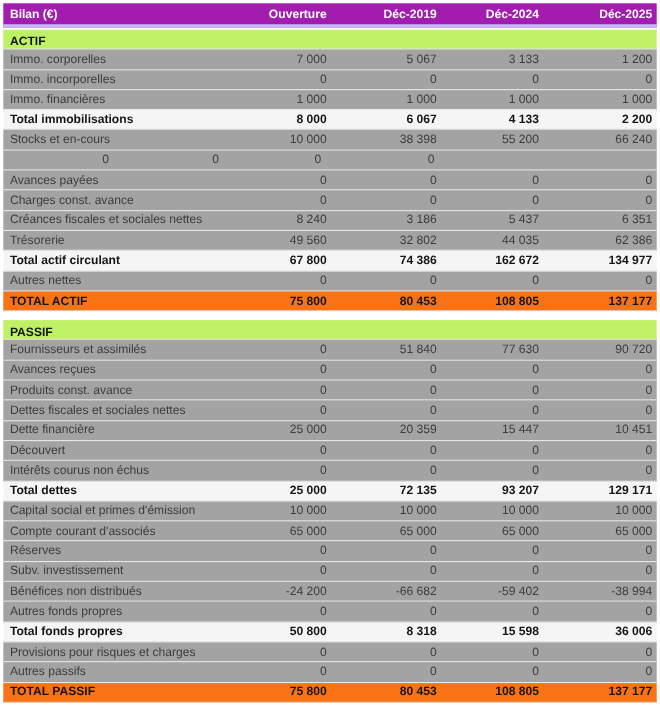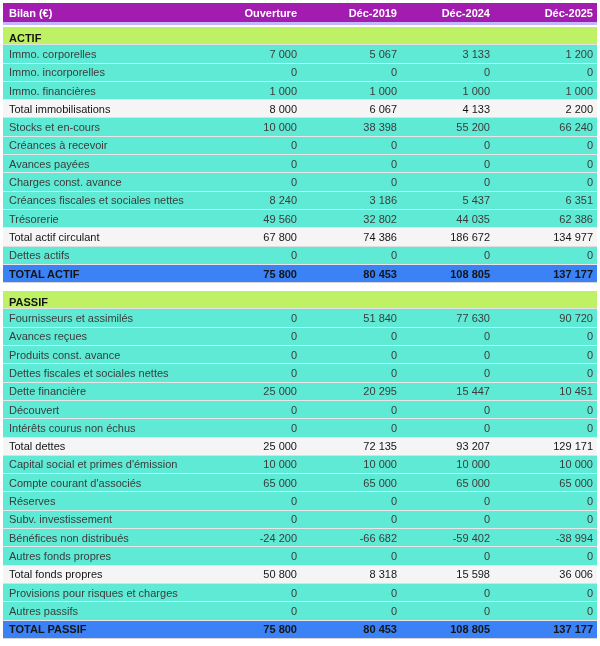--- a/index.html
+++ b/index.html
@@ -32,37 +32,37 @@
     color: #ffffff;
     font-weight: bold;
   }
   .hgap { height: 2px; }
   .row {
     display: flex;
     align-items: center;
     height: 18.3px;
     box-sizing: border-box;
     border-bottom: 1px solid #e7e7e7;
-    background: #5eead4;
+    background: #a3a3a3;
   }
   .row.section {
     background: #bef264;
     border-bottom-color: #e2e2e2;
     font-weight: bold;
     color: #151515;
     align-items: flex-end;
   }
   .row.subtotal {
     background: #f5f5f5;
     border-bottom-color: #dedede;
-    font-weight: normal;
+    font-weight: bold;
     color: #151515;
   }
   .row.total {
-    background: #3b82f6;
+    background: #f97316;
     border-bottom-color: #d6d6d6;
     font-weight: bold;
     color: #151515;
   }
   .gaprow { height: 8px; background: #ffffff; }
   .c-label {
     width: 198px;
     padding-left: 6px;
     box-sizing: border-box;
     white-space: nowrap;
@@ -124,21 +124,20 @@
         <div class="c-num c4">2 200</div>
       </div>
       <div class="row data">
         <div class="c-label">Stocks et en-cours</div>
         <div class="c-num c1">10 000</div>
         <div class="c-num c2">38 398</div>
         <div class="c-num c3">55 200</div>
         <div class="c-num c4">66 240</div>
       </div>
       <div class="row data">
-        <div class="c-label">Créances à recevoir</div>
         <div class="c-num c1">0</div>
         <div class="c-num c2">0</div>
         <div class="c-num c3">0</div>
         <div class="c-num c4">0</div>
       </div>
       <div class="row data">
         <div class="c-label">Avances payées</div>
         <div class="c-num c1">0</div>
         <div class="c-num c2">0</div>
         <div class="c-num c3">0</div>
@@ -162,25 +161,25 @@
         <div class="c-label">Trésorerie</div>
         <div class="c-num c1">49 560</div>
         <div class="c-num c2">32 802</div>
         <div class="c-num c3">44 035</div>
         <div class="c-num c4">62 386</div>
       </div>
       <div class="row subtotal">
         <div class="c-label">Total actif circulant</div>
         <div class="c-num c1">67 800</div>
         <div class="c-num c2">74 386</div>
-        <div class="c-num c3">186 672</div>
+        <div class="c-num c3">162 672</div>
         <div class="c-num c4">134 977</div>
       </div>
       <div class="row data">
-        <div class="c-label">Dettes actifs</div>
+        <div class="c-label">Autres nettes</div>
         <div class="c-num c1">0</div>
         <div class="c-num c2">0</div>
         <div class="c-num c3">0</div>
         <div class="c-num c4">0</div>
       </div>
       <div class="row total">
         <div class="c-label">TOTAL ACTIF</div>
         <div class="c-num c1">75 800</div>
         <div class="c-num c2">80 453</div>
         <div class="c-num c3">108 805</div>
@@ -214,21 +213,21 @@
       <div class="row data">
         <div class="c-label">Dettes fiscales et sociales nettes</div>
         <div class="c-num c1">0</div>
         <div class="c-num c2">0</div>
         <div class="c-num c3">0</div>
         <div class="c-num c4">0</div>
       </div>
       <div class="row data">
         <div class="c-label">Dette financière</div>
         <div class="c-num c1">25 000</div>
-        <div class="c-num c2">20 295</div>
+        <div class="c-num c2">20 359</div>
         <div class="c-num c3">15 447</div>
         <div class="c-num c4">10 451</div>
       </div>
       <div class="row data">
         <div class="c-label">Découvert</div>
         <div class="c-num c1">0</div>
         <div class="c-num c2">0</div>
         <div class="c-num c3">0</div>
         <div class="c-num c4">0</div>
       </div>

